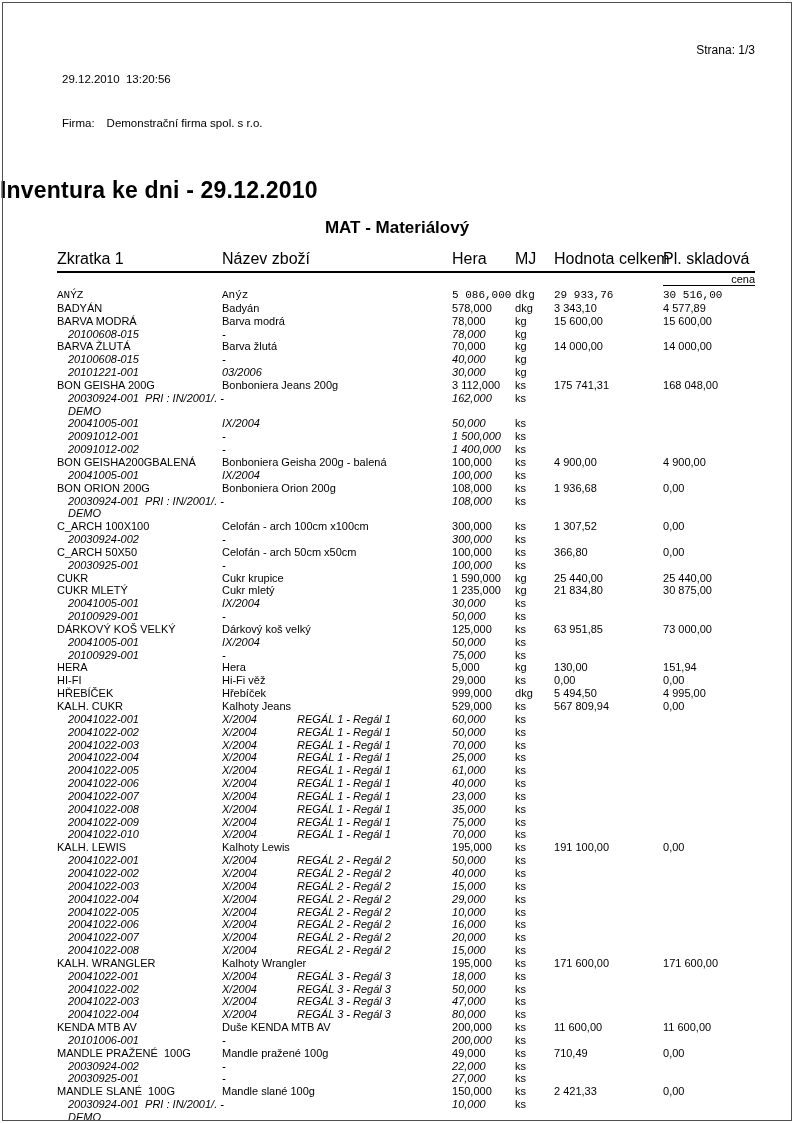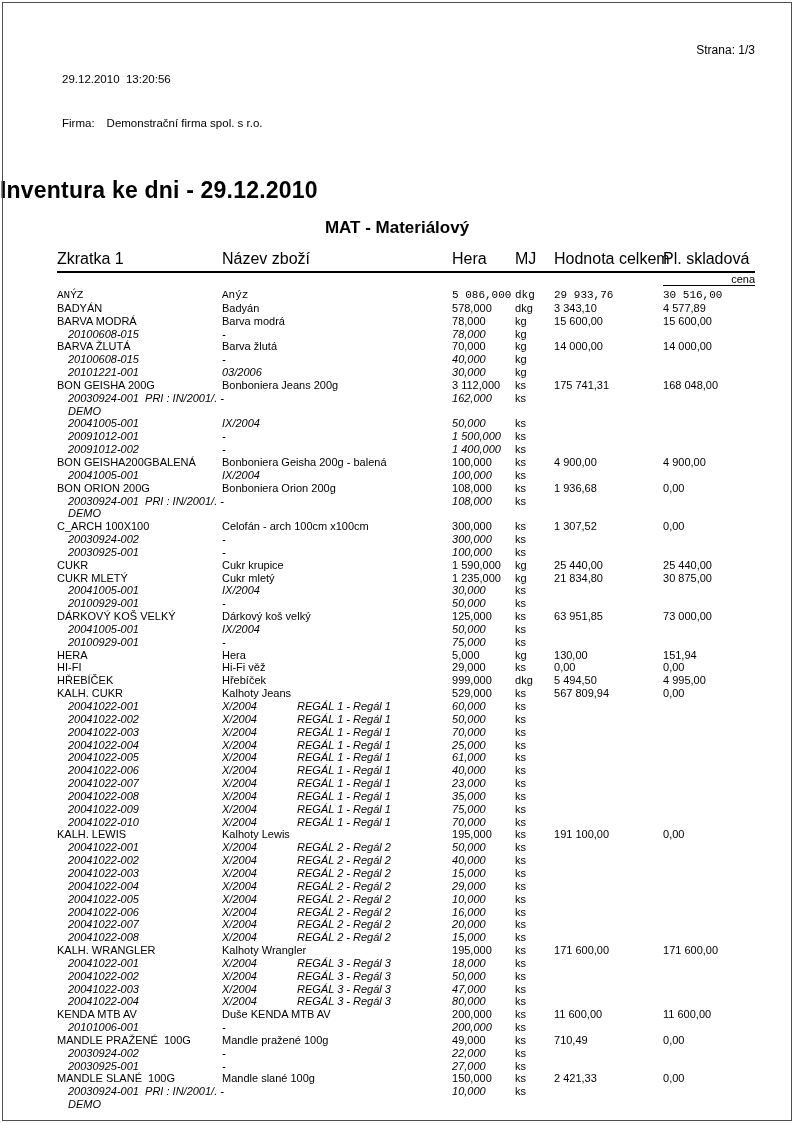--- a/index.html
+++ b/index.html
@@ -263,20 +263,28 @@
         </tr>
         <tr data-name="lot-row">
           <td class="cz sub" data-name="table-cell">20030924-002</td>
           <td class="cn sub" data-name="table-cell">-</td>
           <td class="cm sub" data-name="table-cell"></td>
           <td class="cs num sub" data-name="table-cell">300,000</td>
           <td class="cmj mj-pad" data-name="table-cell">ks</td>
           <td class="ch num" data-name="table-cell"></td>
           <td class="cc num" data-name="table-cell"></td>
         </tr>
+        <tr data-name="item-row">
+          <td class="cz" data-name="table-cell">C_ARCH 50X50</td>
+          <td class="cn" colspan="2" data-name="table-cell">Celofán - arch 50cm x50cm</td>
+          <td class="cs num" data-name="table-cell">100,000</td>
+          <td class="cmj mj-pad" data-name="table-cell">ks</td>
+          <td class="ch num" data-name="table-cell">366,80</td>
+          <td class="cc num" data-name="table-cell">0,00</td>
+        </tr>
         <tr data-name="lot-row">
           <td class="cz sub" data-name="table-cell">20030925-001</td>
           <td class="cn sub" data-name="table-cell">-</td>
           <td class="cm sub" data-name="table-cell"></td>
           <td class="cs num sub" data-name="table-cell">100,000</td>
           <td class="cmj mj-pad" data-name="table-cell">ks</td>
           <td class="ch num" data-name="table-cell"></td>
           <td class="cc num" data-name="table-cell"></td>
         </tr>
         <tr data-name="item-row">

